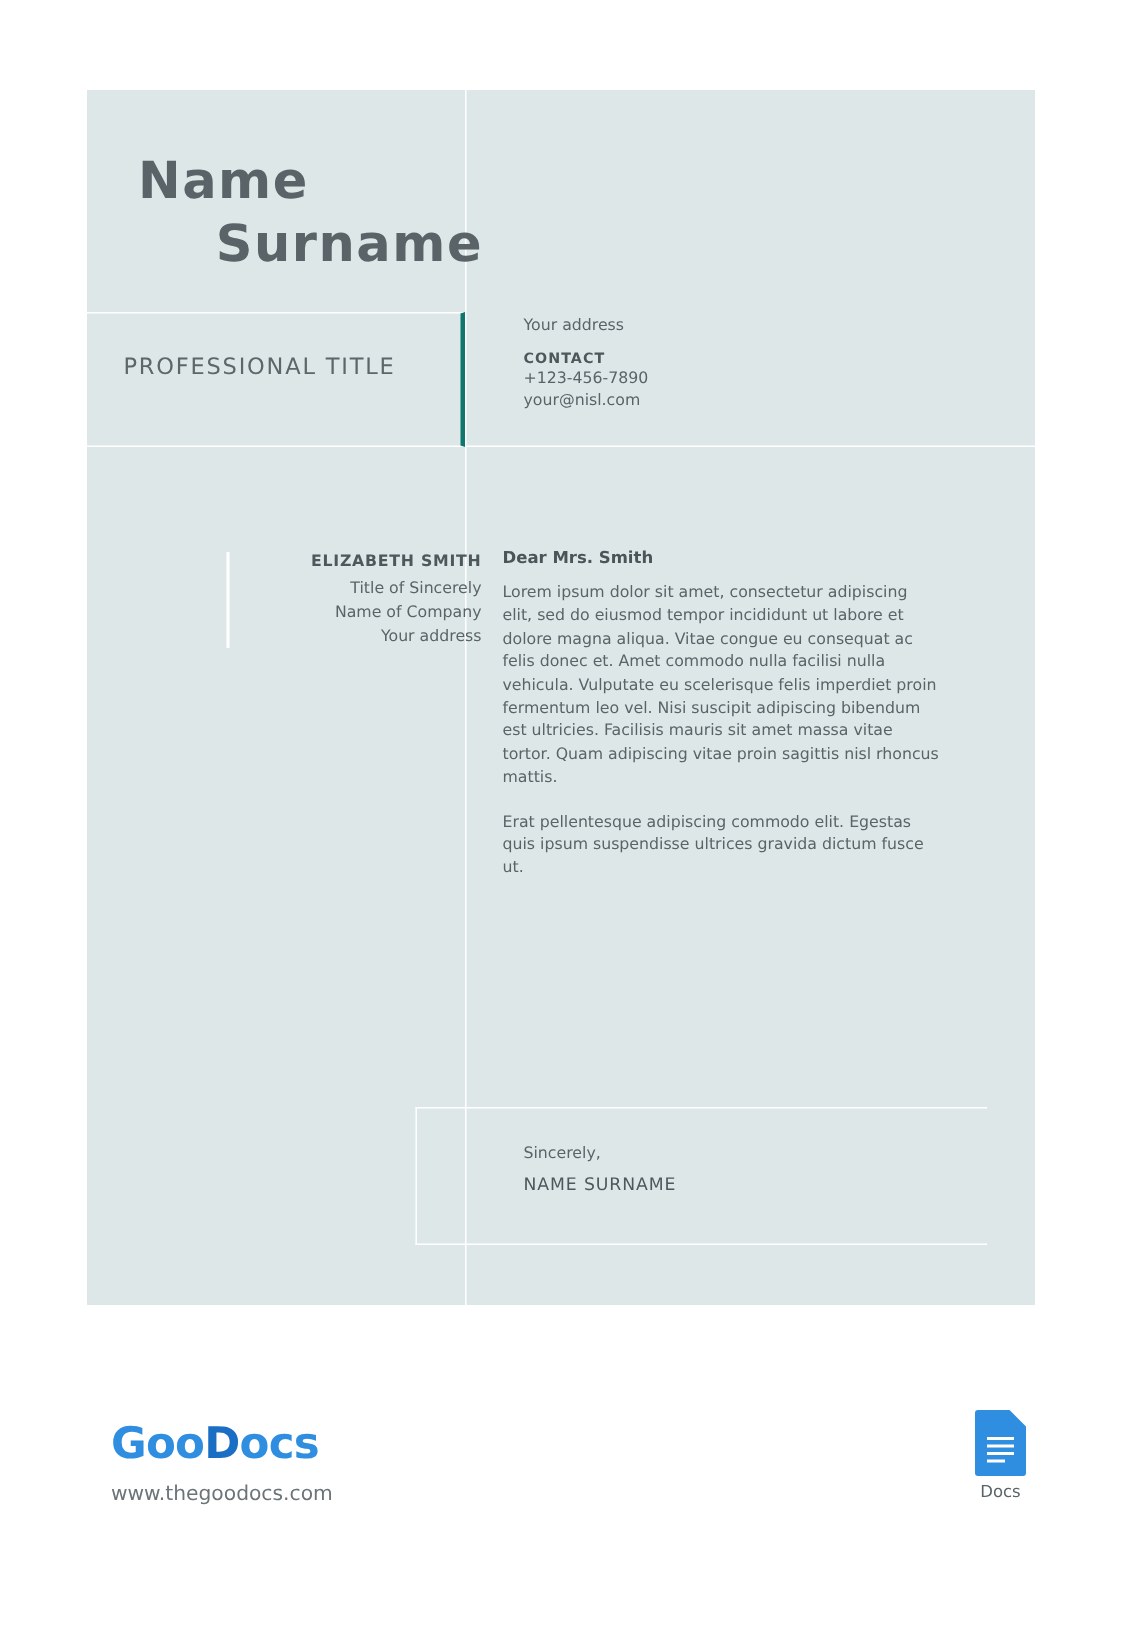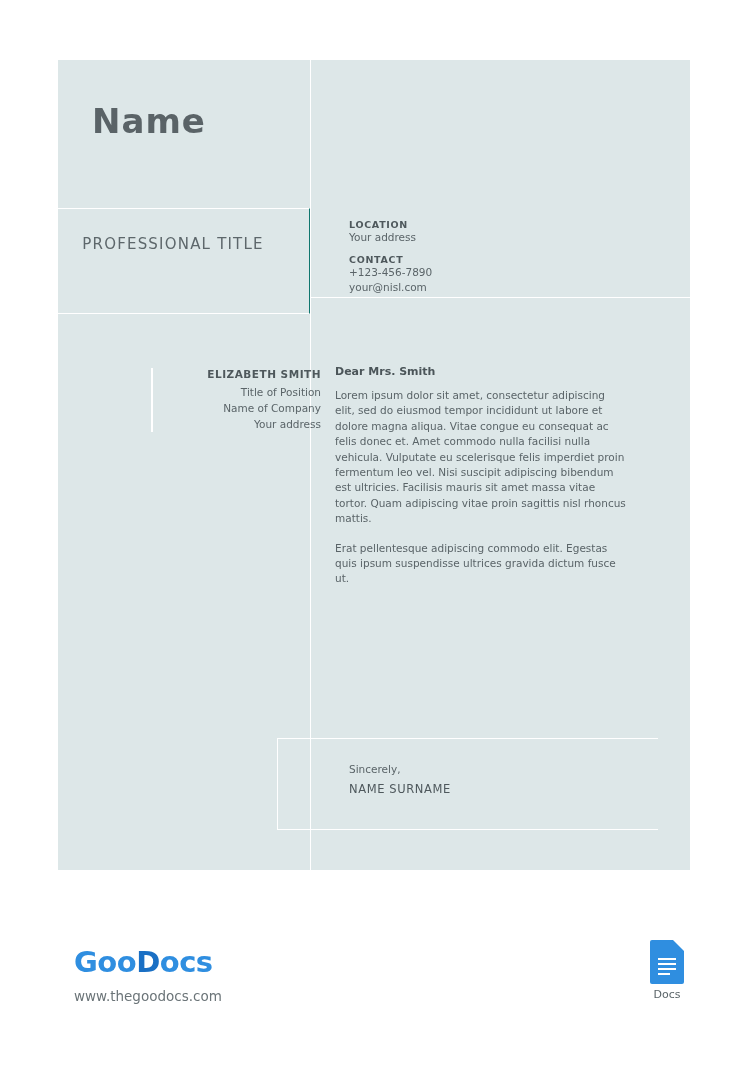--- a/index.html
+++ b/index.html
@@ -80,24 +80,24 @@
     text-align: right;
     padding-right: 0px;
   }
 
   
   .title-box {
     position: absolute;
     left: 0px;
     top: 148px;
     width: 252px;
-    height: 106px;
+    height: 90px;
     border-top: 1px solid #ffffff;
     border-bottom: 1px solid #ffffff;
-    border-right: 1px solid #0f766e;
+    border-right: 3px solid #0f766e;
     box-sizing: border-box;
   }
   .title-box .title-text {
     position: absolute;
     left: 0;
     top: 24px;
     width: 230px;
     text-align: center;
     font-size: 15px;
     line-height: 23px;
@@ -278,39 +278,39 @@
 <div class="page">
 
   <div class="doc">
 
     <div class="panel-left"></div>
     <div class="panel-right"></div>
     <div class="divider-vert"></div>
 
     <div class="name-block">
       <div class="name-line">Name</div>
+      <div class="name-line second">Surname</div>
     </div>
 
     <div class="title-box">
       <div class="title-text">PROFESSIONAL TITLE</div>
     </div>
 
     <div class="contact-box">
       <div class="contact-inner">
-        <div class="c-label">LOCATION</div>
         <div class="c-val">Your address</div>
         <div class="c-label">CONTACT</div>
         <div class="c-val">+123-456-7890</div>
         <div class="c-val">your@nisl.com</div>
       </div>
     </div>
 
     <div class="recipient">
       <div class="rname">ELIZABETH SMITH</div>
-      <div class="rline">Title of Position</div>
+      <div class="rline">Title of Sincerely</div>
       <div class="rline">Name of Company</div>
       <div class="rline">Your address</div>
     </div>
 
     <div class="letter">
       <div class="salutation">Dear Mrs. Smith</div>
       <div class="para">Lorem ipsum dolor sit amet, consectetur adipiscing elit, sed do eiusmod tempor incididunt ut labore et dolore magna aliqua. Vitae congue eu consequat ac felis donec et. Amet commodo nulla facilisi nulla vehicula. Vulputate eu scelerisque felis imperdiet proin fermentum leo vel. Nisi suscipit adipiscing bibendum est ultricies. Facilisis mauris sit amet massa vitae tortor. Quam adipiscing vitae proin sagittis nisl rhoncus mattis.</div>
       <div class="para">Erat pellentesque adipiscing commodo elit. Egestas quis ipsum suspendisse ultrices gravida dictum fusce ut.</div>
     </div>
 

